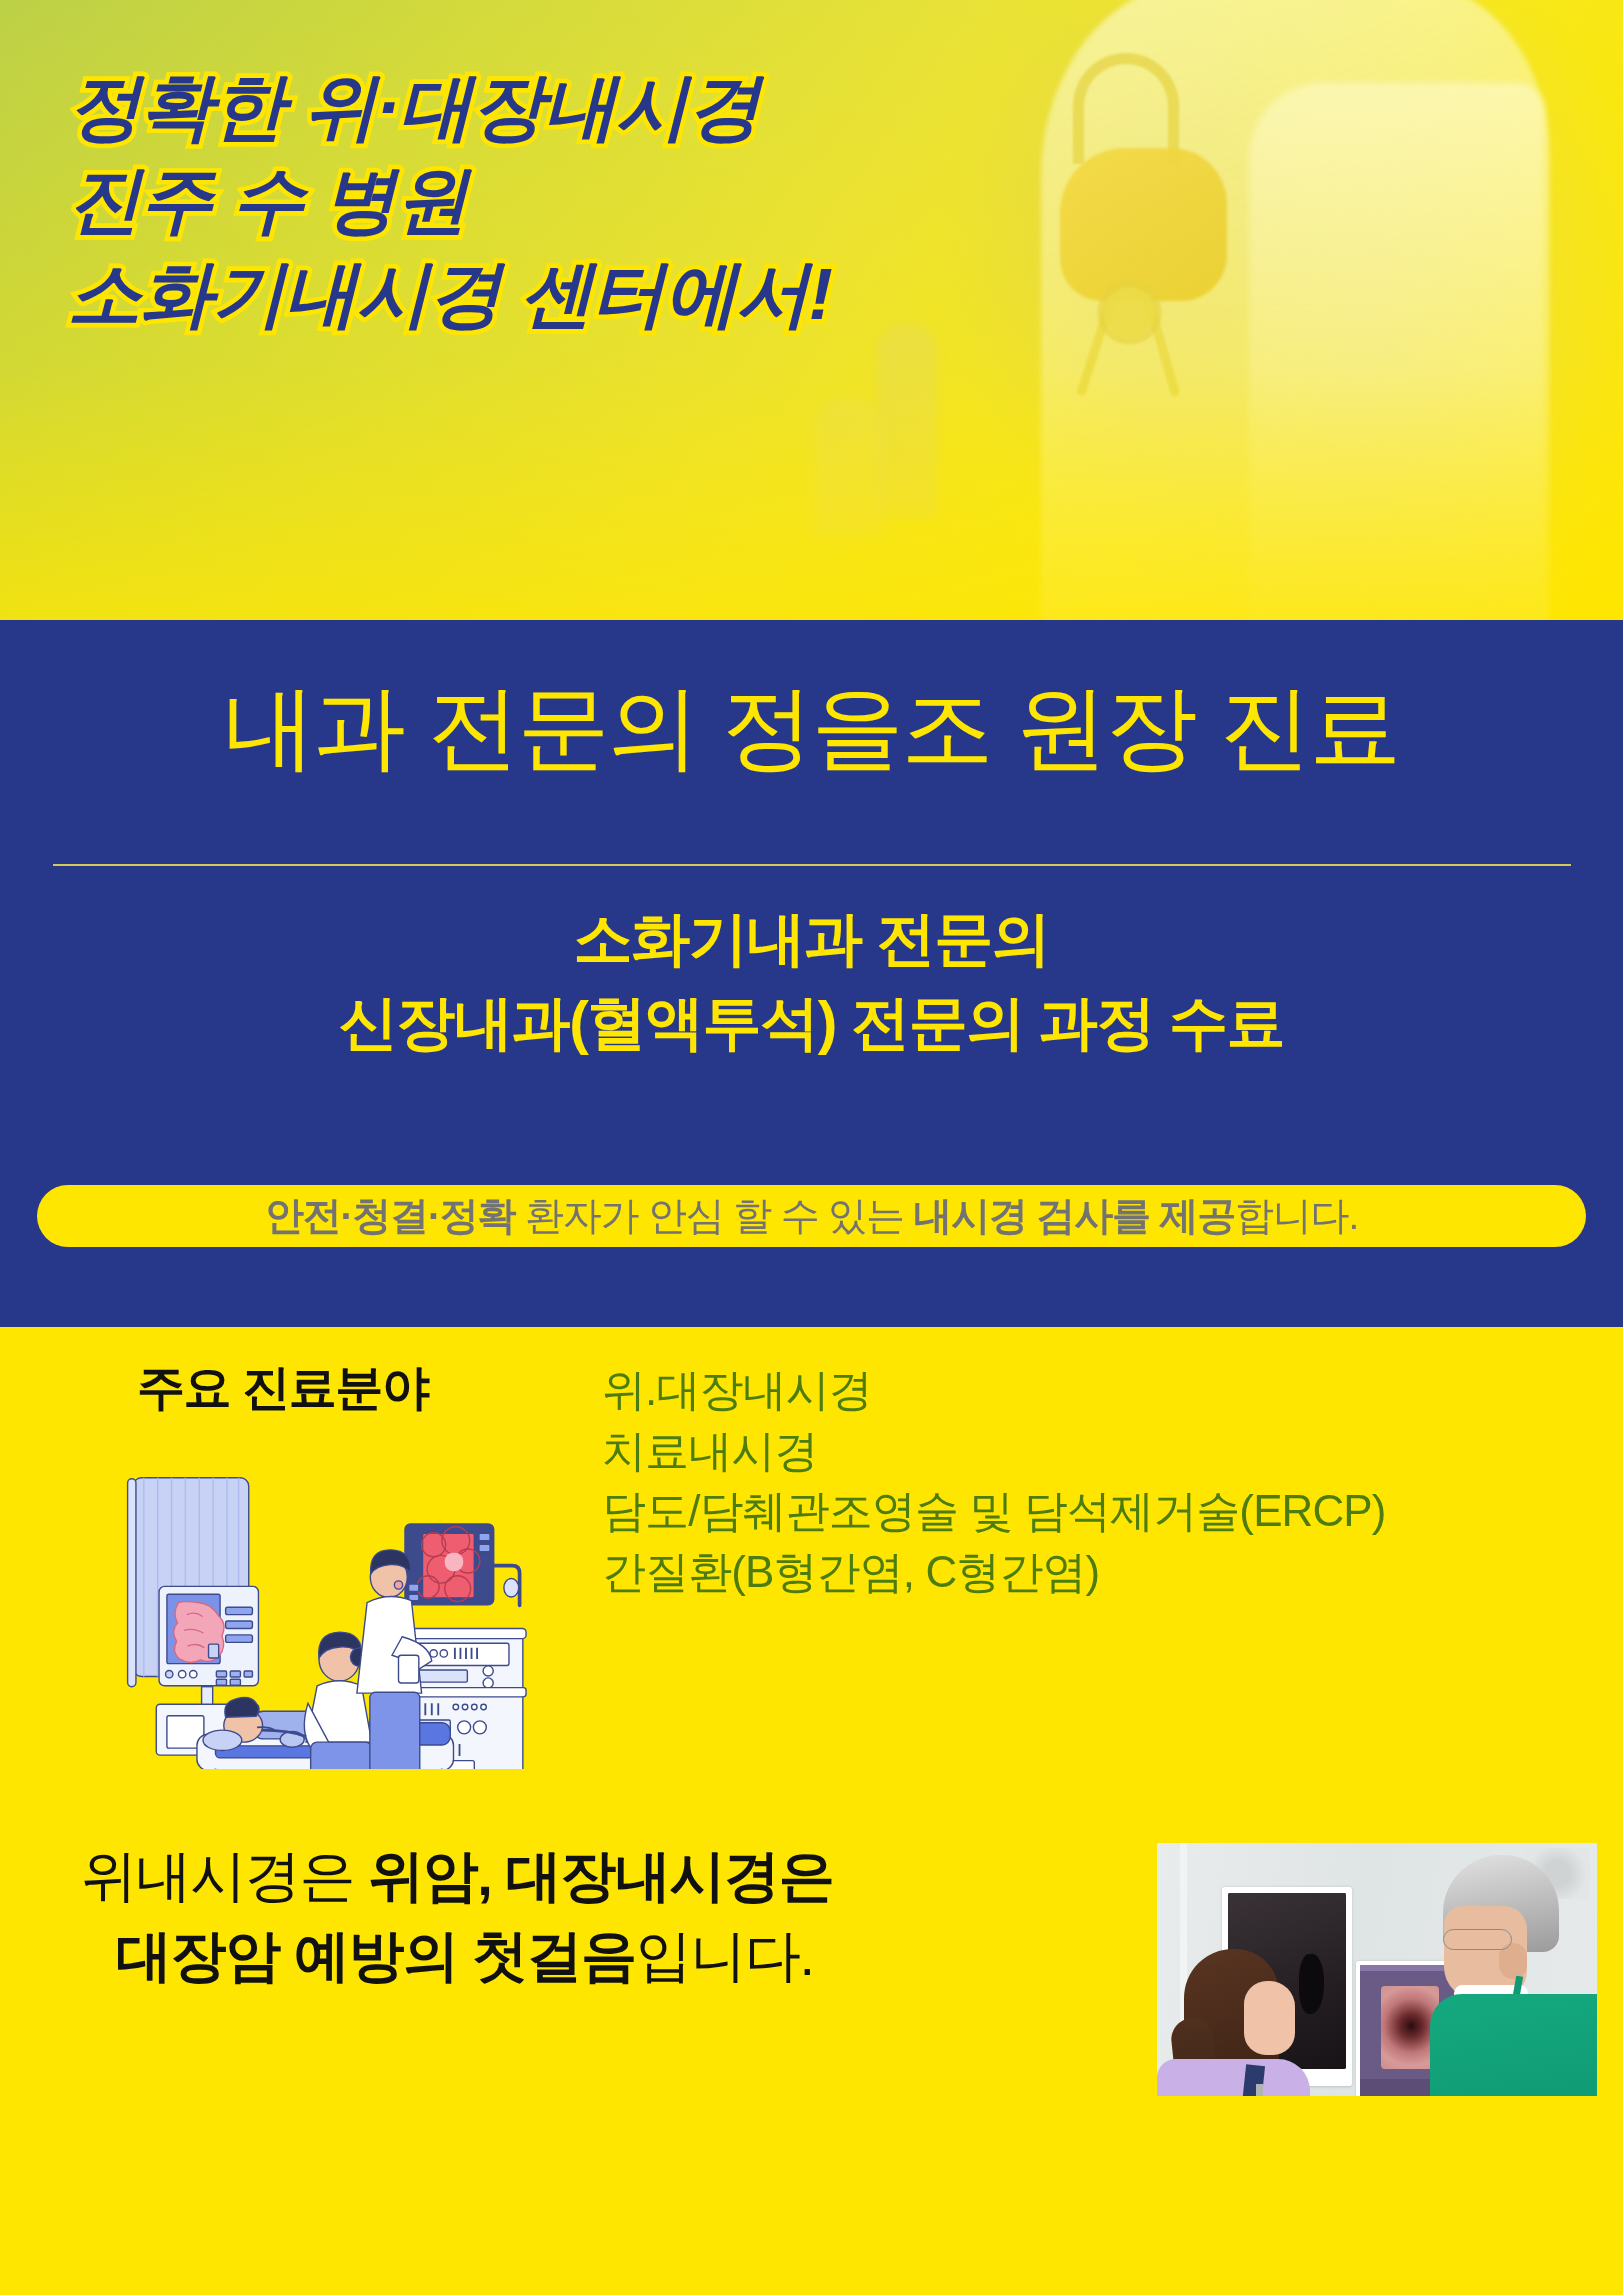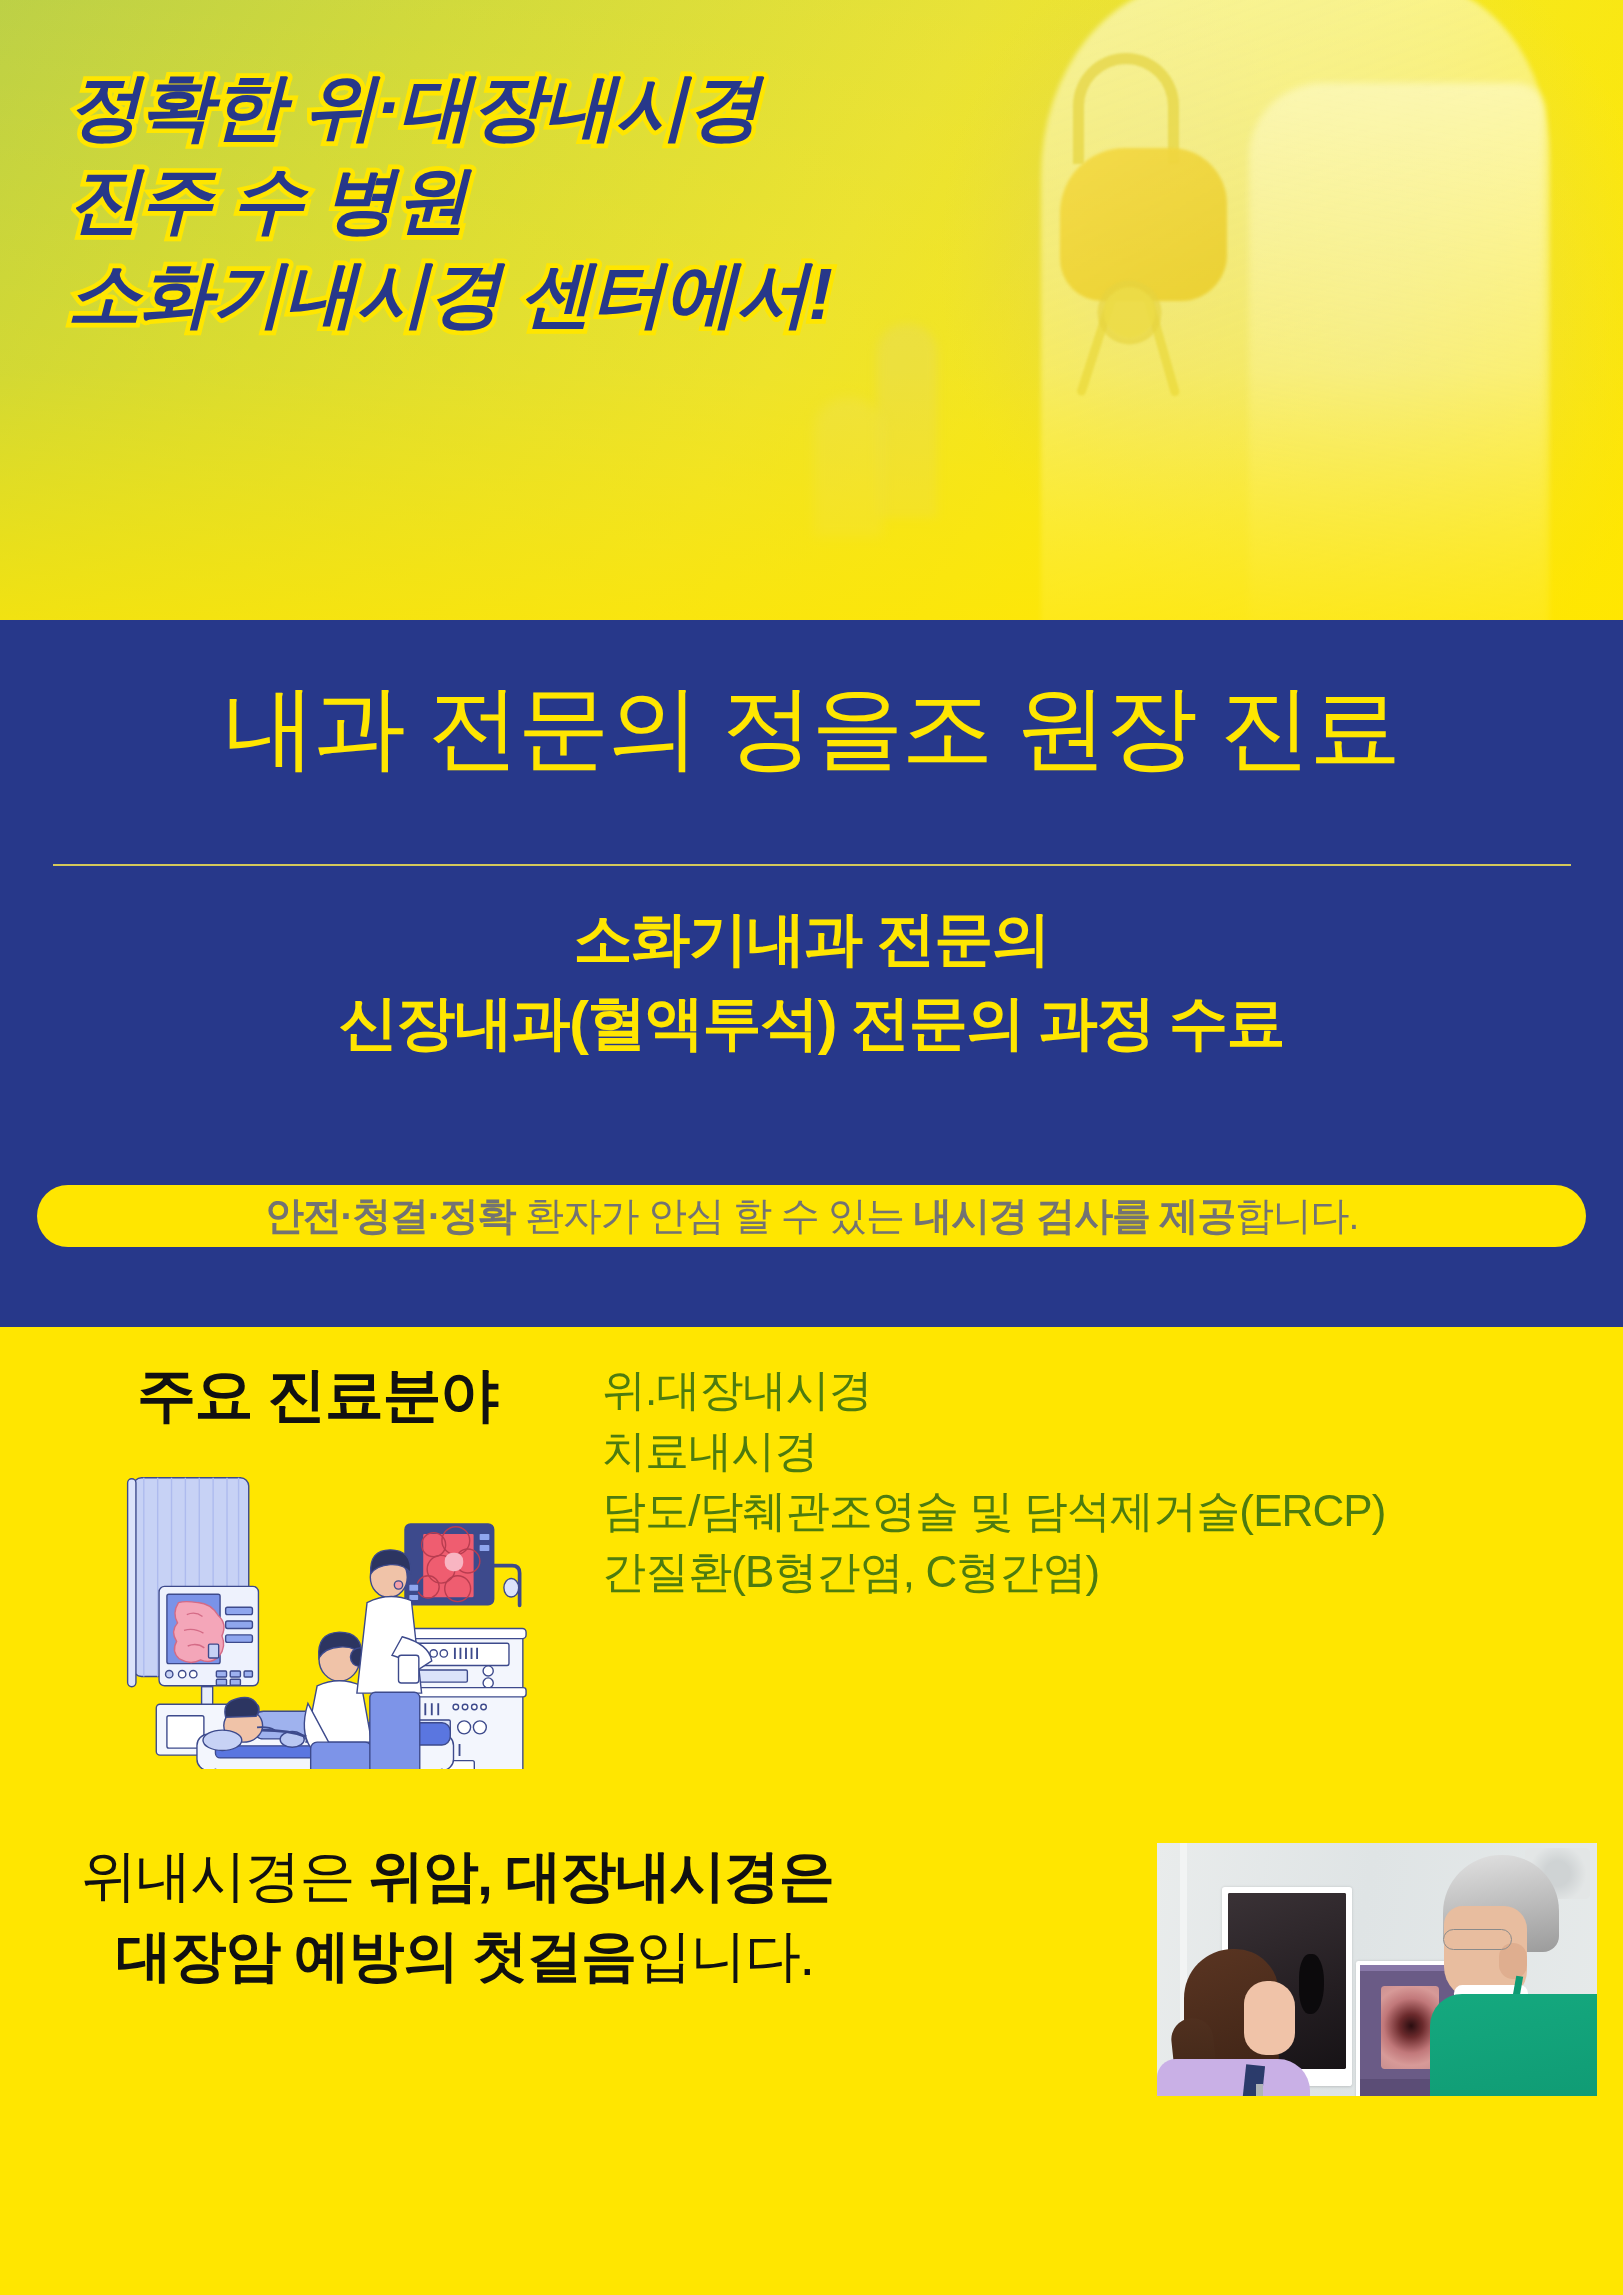--- a/index.html
+++ b/index.html
@@ -110,21 +110,21 @@
   }
   .pill-text b { font-weight:bold; }
 
   
   .body-sec {
     position:absolute; left:0; top:1327px; width:1623px; height:968px;
     background:#FFE600;
   }
   .fields-head {
     position:absolute; left:137px; top:29px;
-    font-size:59px; font-weight:bold; color:#111; letter-spacing:-1.4px;
+    font-size:48px; font-weight:bold; color:#111; letter-spacing:-1.4px;
   }
   .fields-list {
     position:absolute; left:602px; top:33px;
     font-size:44px; color:#4d7c0f; letter-spacing:-0.9px; line-height:1.38;
   }
   .fields-list div { white-space:nowrap; }
   .fields-list .tight { letter-spacing:-2.8px; font-weight:bold; }
 
   
   .illus { position:absolute; left:123px; top:123px; width:453px; height:319px; }

